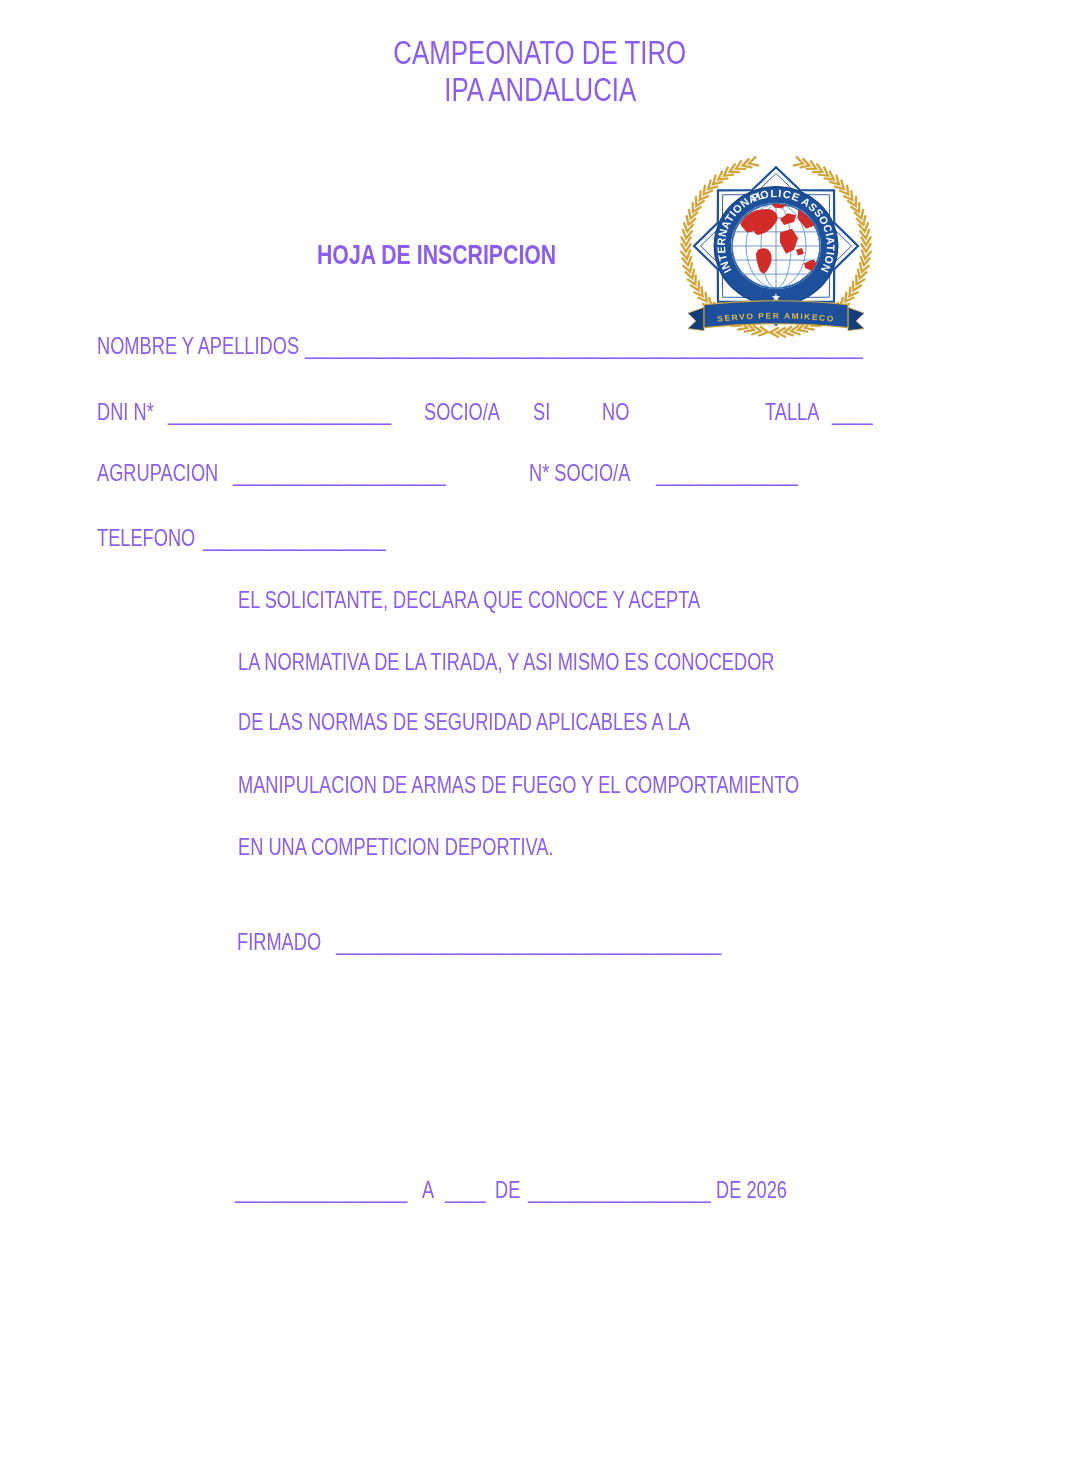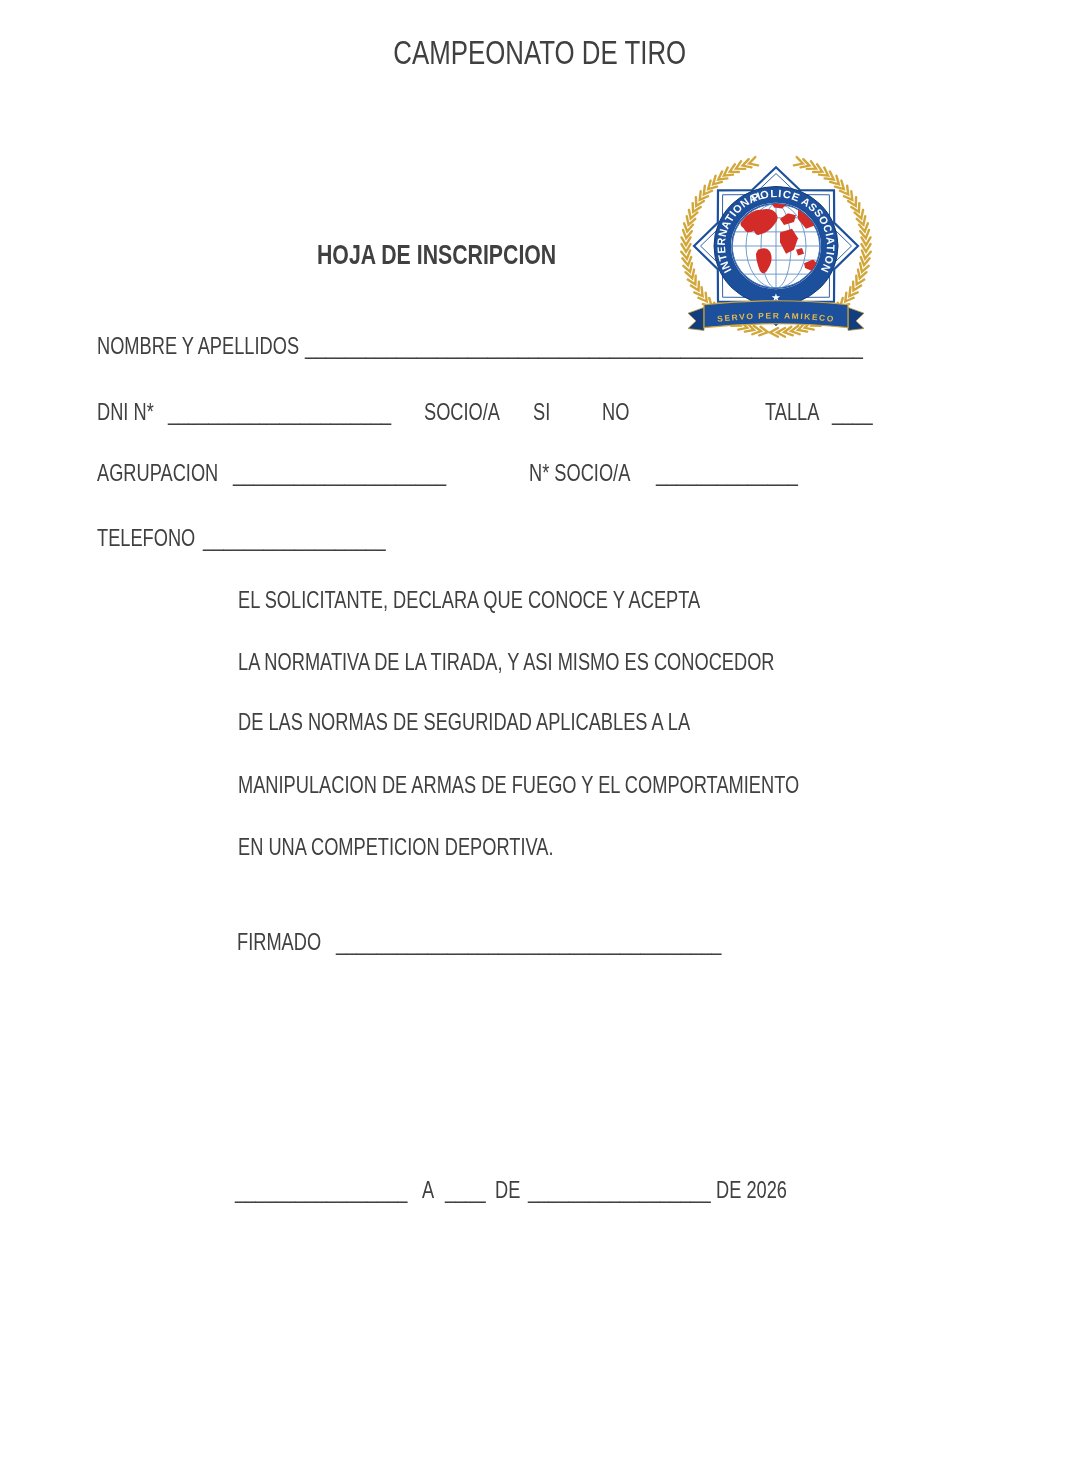--- a/index.html
+++ b/index.html
@@ -1,21 +1,21 @@
 <!DOCTYPE html>
 <html><head>
 <meta charset="utf-8">
 <style>
   html,body{margin:0;padding:0;background:#ffffff;}
   .page{
     position:relative;
     width:1080px;height:1460px;
     background:#ffffff;
     font-family:"Liberation Sans",sans-serif;
-    color:#404040;
+    color:#8b5cf6;
     overflow:hidden;
     text-decoration:underline;
   }
   
   .t{
     position:absolute;
     font-size:24px;
     line-height:1.15;
     white-space:pre;
     transform:scaleX(.76);
@@ -32,20 +32,23 @@
   }
   .logo{position:absolute;left:676px;top:150px;width:200px;height:192px;}
 </style>
 </head>
 <body>
 
 <div class="page">
 
   <div class="tc-wrap" style="top:33px">
     <span class="tc">CAMPEONATO DE TIRO</span>
+  </div>
+  <div class="tc-wrap" style="top:70px">
+    <span class="tc">IPA ANDALUCIA</span>
   </div>
 
   <span class="t hd" style="left:317px;top:239px">HOJA DE INSCRIPCION</span>
 
   <svg class="logo" viewBox="0 0 200 200" preserveAspectRatio="none" xmlns="http://www.w3.org/2000/svg">
     <defs>
       <path id="leaf" d="M-9 -4.5 L-1 0 L-9 4.5 M-2 -4.5 L6 0 L-2 4.5"></path>
       <clipPath id="globeClip">
           <circle cx="100" cy="100" r="44"></circle>
         </clipPath>

